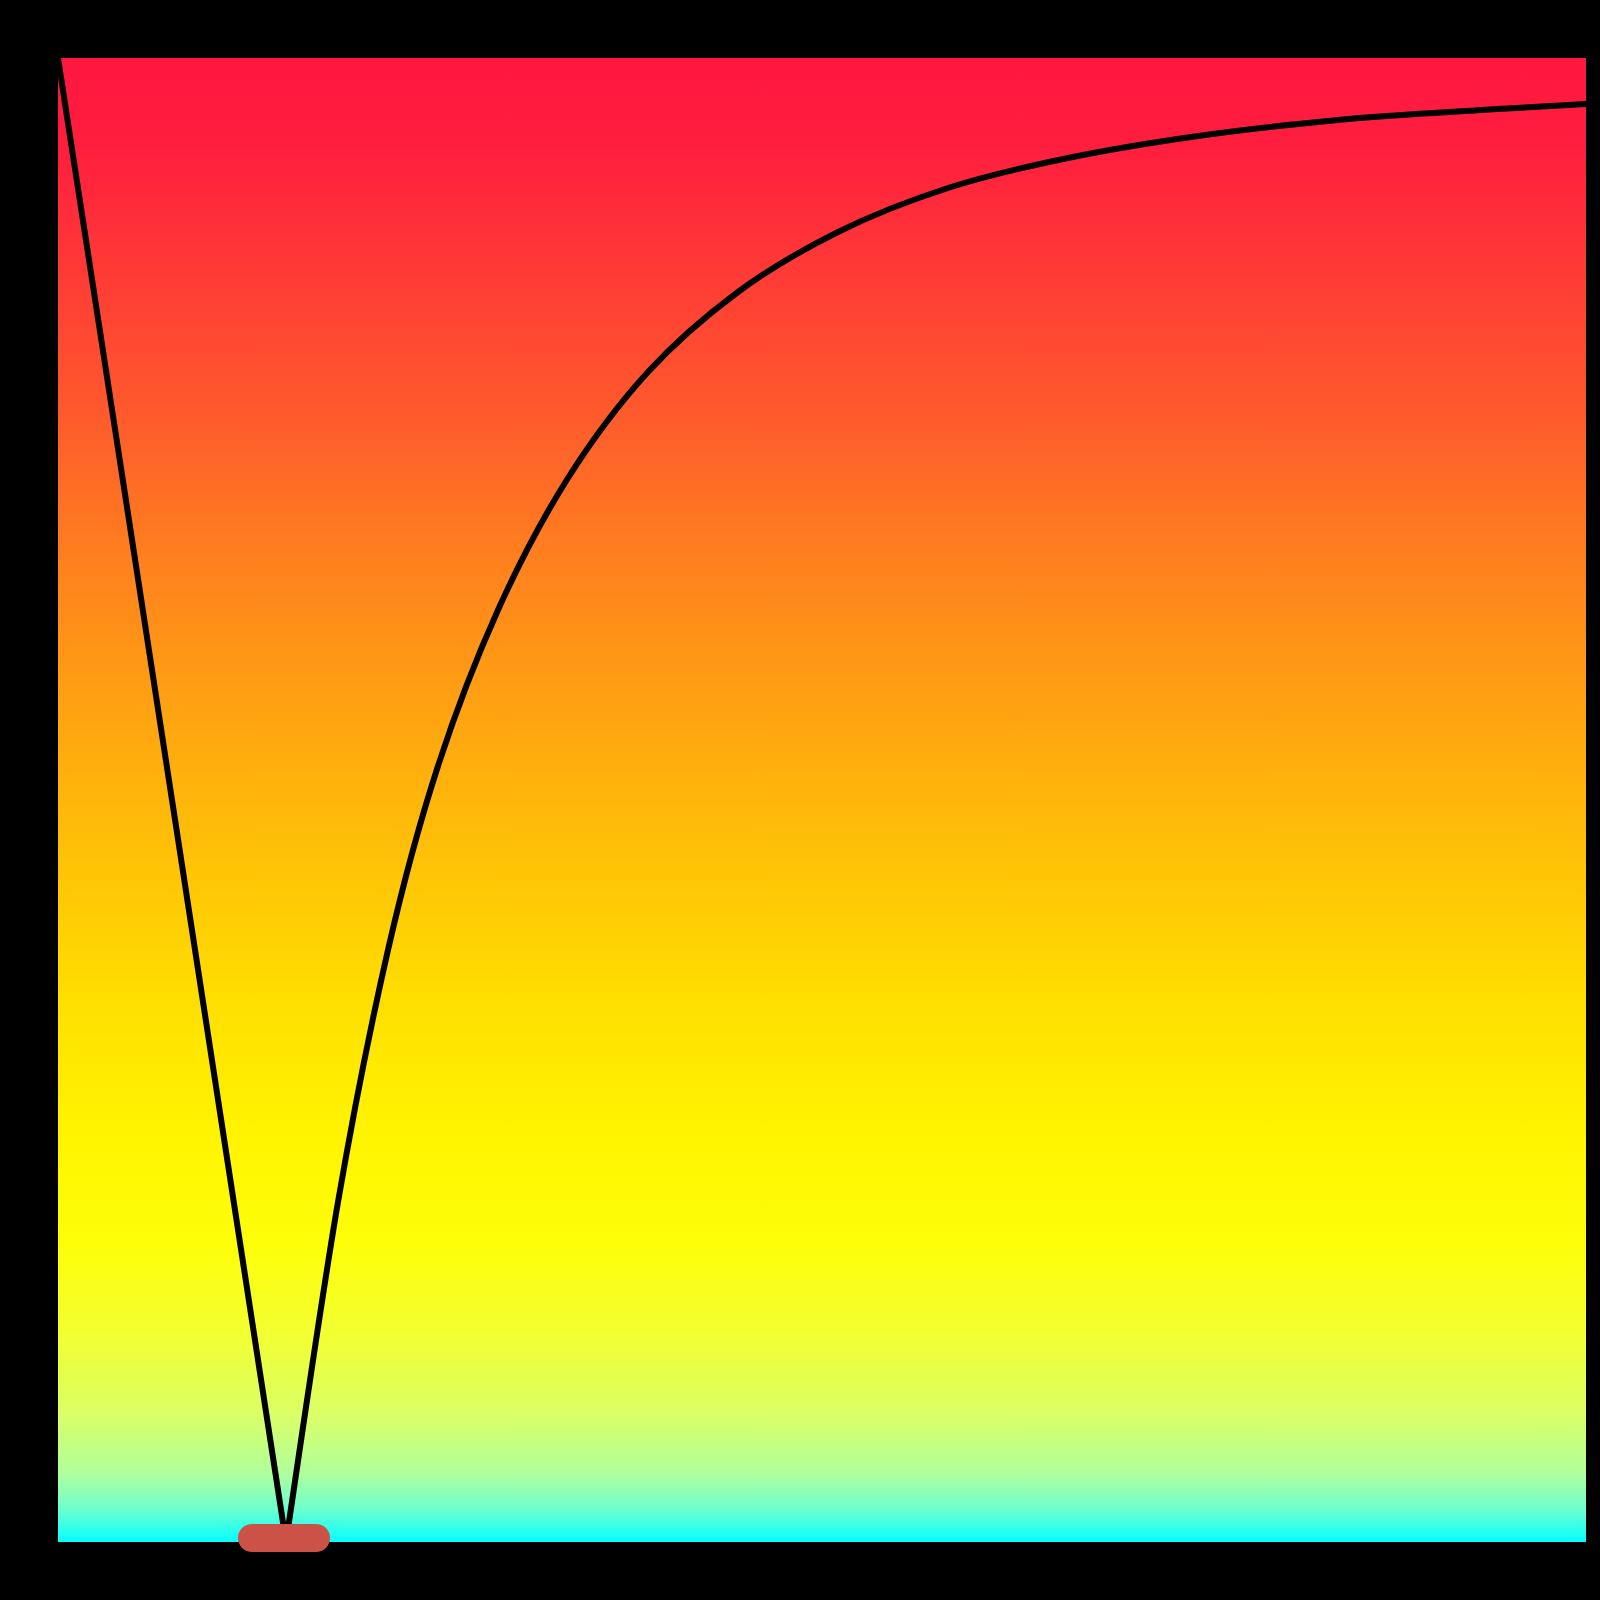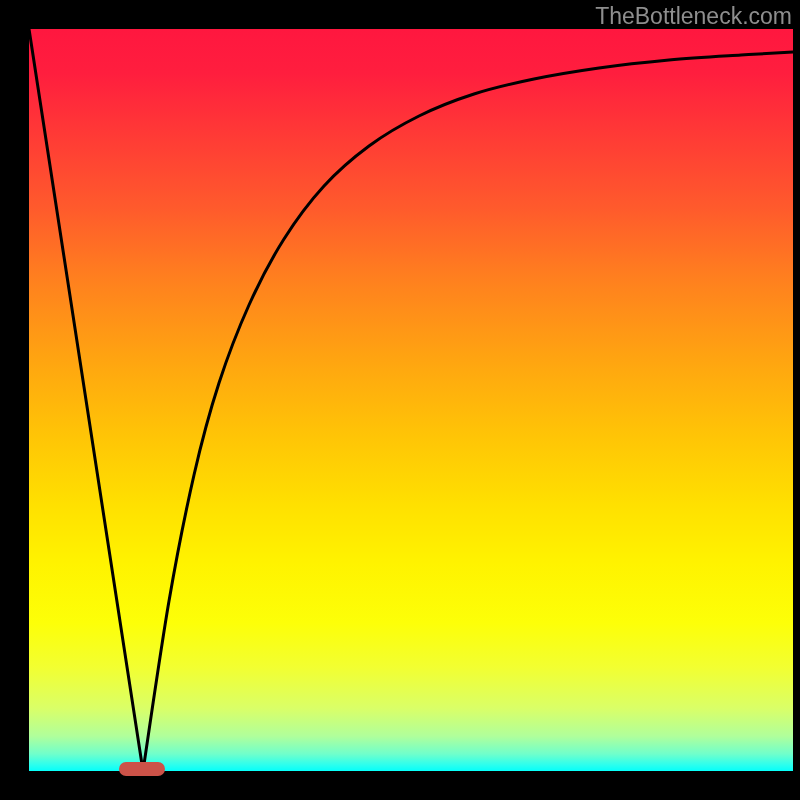--- a/index.html
+++ b/index.html
@@ -69,14 +69,13 @@
 <div class="frame">
   <div class="plot"></div>
 
   <svg class="curves" viewBox="0 0 764 742" preserveAspectRatio="none">
     <path d="M0 0 L114 742" id="path-left" fill="none" stroke="#000" stroke-width="3" stroke-linecap="round"></path>
     <path d="M 114 742 C 118.3 713.7, 131.5 621.3, 140 572 C 148.5 522.7, 156.7 482.3, 165 446 C 173.3 409.7, 180.8 382.3, 190 354 C 199.2 325.7, 209.2 300.0, 220 276 C 230.8 252.0, 242.5 229.8, 255 210 C 267.5 190.2, 280.8 172.5, 295 157 C 309.2 141.5, 324.2 128.7, 340 117 C 355.8 105.3, 372.5 95.7, 390 87 C 407.5 78.3, 425.8 71.2, 445 65 C 464.2 58.8, 484.2 54.3, 505 50 C 525.8 45.7, 547.5 42.2, 570 39 C 592.5 35.8, 616.3 33.2, 640 31 C 663.7 28.8, 691.3 27.3, 712 26 C 732.7 24.7, 755.3 23.5, 764 23" id="path-right" fill="none" stroke="#000" stroke-width="3" stroke-linecap="round"></path>
   </svg>
 
   <div class="marker"></div>
 
-  <div class="watermark">TheBottleneck.com</div>
 </div>
 
 </body></html>

